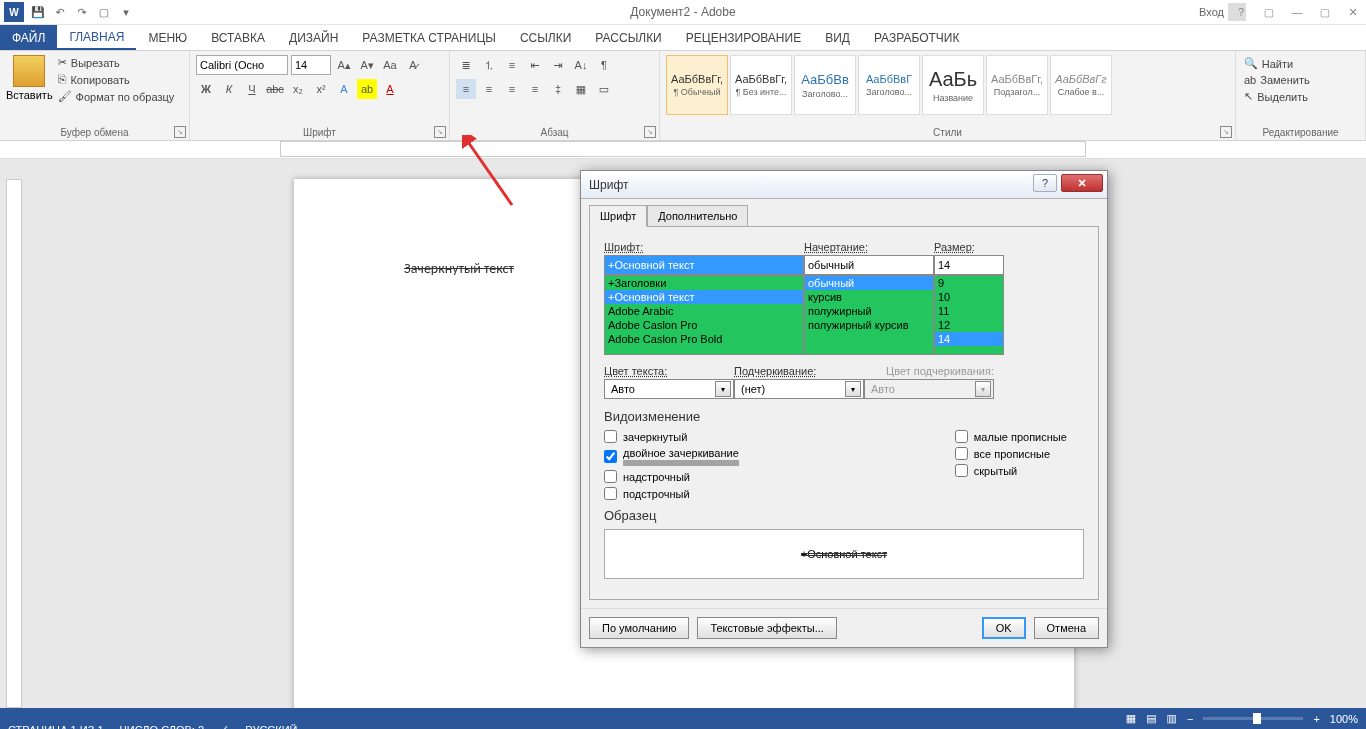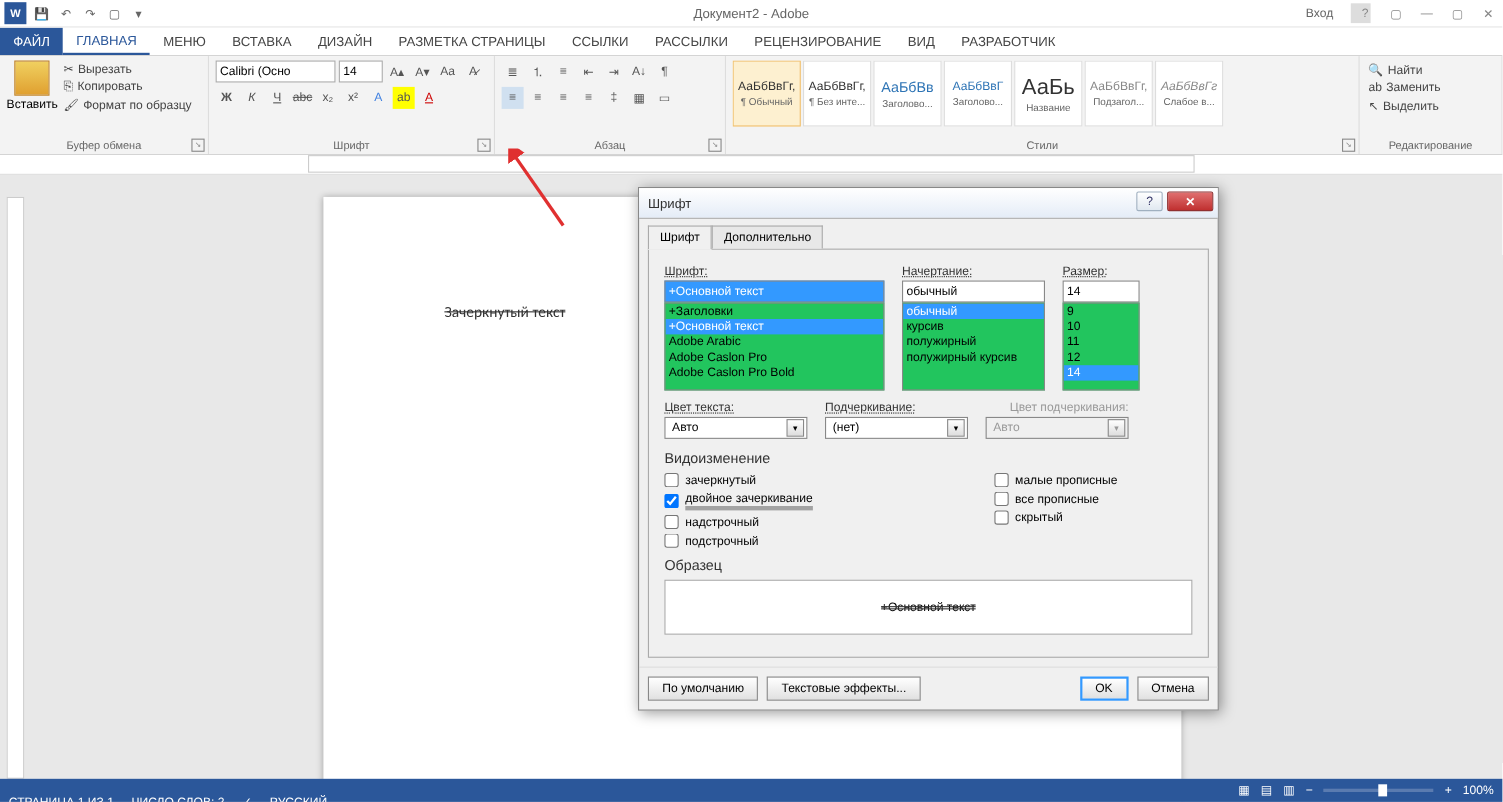--- a/index.html
+++ b/index.html
@@ -4,95 +4,95 @@
 <style>
 *{box-sizing:border-box;margin:0;padding:0;font-family:"Segoe UI",Tahoma,sans-serif;font-size:11px;}
 body{background:#fff;width:1366px;height:729px;overflow:hidden;position:relative;}
 .titlebar{height:25px;background:#fff;display:flex;align-items:center;border-bottom:1px solid #e5e5e5;position:relative;}
 .word-icon{width:20px;height:20px;background:#2b579a;color:#fff;display:flex;align-items:center;justify-content:center;font-weight:bold;margin:0 4px;font-size:10px;}
 .qat{display:flex;align-items:center;gap:2px;}
 .qat-btn{width:20px;height:20px;display:flex;align-items:center;justify-content:center;color:#666;cursor:pointer;}
 .title-text{position:absolute;left:50%;transform:translateX(-50%);color:#666;font-size:12px;}
 .win-controls{position:absolute;right:0;display:flex;gap:2px;}
 .win-btn{width:26px;height:20px;display:flex;align-items:center;justify-content:center;color:#888;cursor:pointer;}
-.login-area{position:absolute;right:120px;color:#666;font-size:11px;display:flex;align-items:center;gap:16px;}
+.login-area{position:absolute;right:120px;color:#666;font-size:11px;display:flex;align-items:center;gap:4px;}
 .avatar{width:18px;height:18px;background:#ddd;}
 .tabs{height:26px;background:#fff;display:flex;align-items:stretch;border-bottom:1px solid #d4d4d4;}
 .tab{padding:0 12px;display:flex;align-items:center;color:#444;cursor:pointer;font-size:12px;text-transform:uppercase;}
 .tab.file{background:#2b579a;color:#fff;}
 .tab.active{color:#2b579a;border-bottom:2px solid #2b579a;}
 .ribbon{height:90px;background:#f3f3f3;border-bottom:1px solid #d4d4d4;display:flex;}
 .group{border-right:1px solid #ddd;padding:4px 6px 0;display:flex;flex-direction:column;position:relative;}
 .group-label{position:absolute;bottom:2px;left:0;right:0;text-align:center;color:#666;font-size:10px;}
 .clipboard{width:190px;}
 .clipboard-top{display:flex;gap:4px;}
 .paste-btn{display:flex;flex-direction:column;align-items:center;gap:2px;cursor:pointer;}
 .paste-icon{width:32px;height:32px;background:linear-gradient(#f0d060,#e0a030);border:1px solid #c08020;}
 .clip-right{display:flex;flex-direction:column;gap:2px;}
 .clip-item{display:flex;align-items:center;gap:4px;color:#444;cursor:pointer;padding:1px;}
 .font-group{width:260px;}
 .font-row{display:flex;align-items:center;gap:3px;margin-bottom:4px;}
 .combo{height:20px;border:1px solid #aaa;background:#fff;display:flex;align-items:center;padding:0 3px;font-size:11px;}
-.font-name-combo{width:109px;}
+.font-name-combo{width:92px;}
 .font-size-combo{width:40px;}
 .rbtn{width:20px;height:20px;border:1px solid transparent;display:flex;align-items:center;justify-content:center;cursor:pointer;color:#555;}
 .para-group{width:210px;}
 .styles-group{flex:1;}
 .styles-row{display:flex;gap:2px;height:66px;overflow:hidden;}
 .style-box{width:62px;height:60px;border:1px solid #ddd;background:#fff;display:flex;flex-direction:column;align-items:center;justify-content:center;cursor:pointer;padding:2px;}
 .style-box.sel{border-color:#f0c070;background:#fdf0d0;}
 .style-preview{font-size:11px;color:#333;}
 .style-name{font-size:9px;color:#666;margin-top:2px;white-space:nowrap;overflow:hidden;text-overflow:ellipsis;width:100%;text-align:center;}
 .editing-group{width:130px;}
 .edit-item{display:flex;align-items:center;gap:4px;cursor:pointer;color:#444;padding:2px;}
 .launcher{position:absolute;bottom:2px;right:3px;width:12px;height:12px;border:1px solid #888;cursor:pointer;display:flex;align-items:center;justify-content:center;font-size:7px;color:#888;}
 .ruler-area{height:18px;background:#fff;border-bottom:1px solid #ddd;position:relative;}
 .ruler{position:absolute;left:280px;right:280px;height:16px;background:#fff;border:1px solid #ccc;font-size:8px;}
 .doc-area{position:absolute;top:159px;left:0;right:0;bottom:21px;background:#e8e8e8;}
 .page{position:absolute;left:294px;top:20px;width:780px;height:900px;background:#fff;box-shadow:0 0 6px rgba(0,0,0,.3);}
-.doc-text{position:absolute;left:110px;top:96px;font-family:Calibri;font-size:14px;color:#333;text-decoration:line-through;}
+.doc-text{position:absolute;left:110px;top:81px;font-family:Calibri;font-size:14px;color:#333;text-decoration:line-through;}
 .vruler{position:absolute;left:6px;top:20px;width:16px;bottom:0;background:#fff;border:1px solid #ccc;}
 .statusbar{position:absolute;bottom:0;left:0;right:0;height:21px;background:#2b579a;color:#fff;display:flex;align-items:center;padding:0 8px;font-size:11px;}
 .status-item{margin-right:16px;margin-top:22px;}
 .status-right{position:absolute;right:8px;display:flex;align-items:center;gap:10px;}
 .zoom-slider{width:100px;height:3px;background:#5a7bb0;position:relative;}
 .zoom-thumb{position:absolute;left:50%;top:-4px;width:8px;height:11px;background:#fff;}
 
 .dialog{position:absolute;left:580px;top:170px;width:528px;background:#f0f0f0;border:1px solid #888;box-shadow:2px 2px 12px rgba(0,0,0,.4);}
 .dlg-title{height:28px;background:linear-gradient(#fff,#e4ecf7);display:flex;align-items:center;padding:0 8px;border-bottom:1px solid #b0b0b0;position:relative;}
 .dlg-title-text{font-size:12px;color:#333;}
 .dlg-close{position:absolute;right:4px;top:3px;width:42px;height:18px;background:linear-gradient(#e07070,#c03030);border:1px solid #903030;border-radius:2px;color:#fff;display:flex;align-items:center;justify-content:center;cursor:pointer;font-weight:bold;}
 .dlg-help{position:absolute;right:50px;top:3px;width:24px;height:18px;background:linear-gradient(#fff,#e0e8f0);border:1px solid #a0b0c0;border-radius:2px;display:flex;align-items:center;justify-content:center;cursor:pointer;color:#336;}
 .dlg-tabs{display:flex;padding:6px 8px 0;gap:0;}
 .dlg-tab{padding:4px 10px;border:1px solid #aaa;background:#e8e8e8;cursor:pointer;font-size:11px;border-bottom:none;position:relative;}
 .dlg-tab.active{background:#f0f0f0;z-index:1;border-bottom:1px solid #f0f0f0;margin-bottom:-1px;}
 .dlg-body{border:1px solid #aaa;margin:0 8px 8px;padding:14px;background:#f0f0f0;}
-.field-row{display:flex;gap:16px;margin-bottom:10px;}
+.field-row{display:flex;margin-bottom:10px;}
 .field{display:flex;flex-direction:column;}
 .field-label{font-size:11px;color:#333;margin-bottom:2px;text-decoration:underline;text-decoration-style:dotted;}
 .text-input{height:20px;border:1px solid #888;background:#fff;padding:0 3px;font-size:11px;}
 .listbox{height:80px;border:1px solid #888;background:#22c55e;overflow-y:scroll;font-size:11px;}
 .listbox div{padding:1px 3px;cursor:pointer;}
 .listbox div.sel{background:#3399ff;color:#fff;}
 .dropdown{height:20px;border:1px solid #888;background:#fff;display:flex;align-items:center;justify-content:space-between;padding:0 2px 0 6px;cursor:pointer;}
 .dd-arrow{width:16px;height:16px;background:linear-gradient(#fff,#ddd);border:1px solid #888;display:flex;align-items:center;justify-content:center;font-size:8px;}
 .section-label{font-size:13px;color:#333;margin:8px 0 6px;}
-.effects{display:flex;gap:45px;}
+.effects{display:flex;gap:96px;}
 .effects-col{display:flex;flex-direction:column;gap:4px;}
 .chk{display:flex;align-items:center;gap:6px;cursor:pointer;}
 .chk input{width:13px;height:13px;}
 .preview-box{height:50px;border:1px solid #aaa;background:#fff;margin:6px 0;display:flex;align-items:center;justify-content:center;font-size:14px;position:relative;}
 .dstrike{position:relative;display:inline-block;}
 .dstrike::before,.dstrike::after{content:"";position:absolute;left:0;right:0;height:1px;background:#333;}
 .dstrike::before{top:42%;}.dstrike::after{top:58%;}
 .desc-text{font-size:11px;color:#333;line-height:1.3;}
 .dlg-buttons{display:flex;justify-content:space-between;padding:8px;border-top:1px solid #ddd;}
 .dlg-btn{height:22px;padding:1px 12px;border:1px solid #888;background:linear-gradient(#fff,#e0e0e0);cursor:pointer;font-size:11px;}
 .dlg-btn.default{border:2px solid #3399ff;}
-.underline-red{border-bottom:4px solid #a3a3a3;padding-bottom:1px;}
+.underline-red{border-bottom:6px solid #a3a3a3;padding-bottom:1px;}
 .arrow-annotation{position:absolute;left:462px;top:135px;pointer-events:none;z-index:5;}
 .field-label.nou{text-decoration:none;text-align:right;}
 .disabled{color:#999;}
 </style>
 </head>
 <body>
 
 <div class="titlebar">
   <div class="word-icon">W</div>
   <div class="qat">

